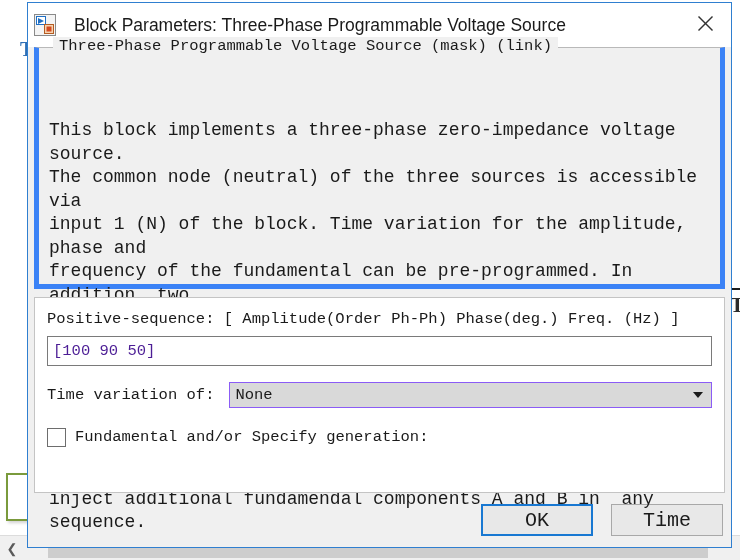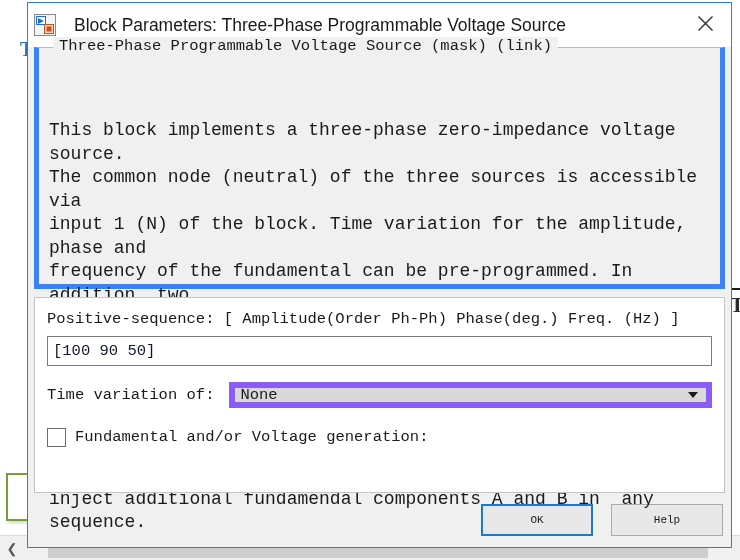--- a/index.html
+++ b/index.html
@@ -231,35 +231,35 @@
   #amp-input {
     display: block;
     width: 100%;
     box-sizing: border-box;
     margin-top: 6px;
     height: 30px;
     border: 1px solid #7a7a7a;
     background: #ffffff;
     font-family: "Liberation Mono", monospace;
     font-size: 15.5px;
-    color: #0f172a;
+    color: #4c1d95;
     padding: 0 5px;
     outline: none;
   }
 
   #timevar-row {
     display: flex;
     align-items: center;
     margin-top: 16px;
   }
   #timevar-label { margin-right: 15px; }
   #timevar-select {
     flex: 1 1 auto;
     height: 26px;
-    border: 6px solid #8b5cf6;
+    border: 1px solid #8b5cf6;
     background: #d9d9d9;
     display: flex;
     align-items: center;
     position: relative;
     box-sizing: border-box;
     cursor: default;
   }
   #timevar-value {
     font-family: "Liberation Mono", monospace;
     font-size: 15.5px;
@@ -301,21 +301,21 @@
     justify-content: flex-end;
     padding-right: 8px;
     gap: 18px;
   }
   .dlg-button {
     width: 112px;
     height: 32px;
     border: 1px solid #a8a8a8;
     background: #e8e8e8;
     font-family: "Liberation Mono", monospace;
-    font-size: 11px;
+    font-size: 20px;
     color: #1a1a1a;
     display: flex;
     align-items: center;
     justify-content: center;
     cursor: default;
     box-sizing: border-box;
   }
   .dlg-button.default {
     border: 2px solid #1878d2;
     background: #e8e8e8;
@@ -395,24 +395,24 @@
       <div id="timevar-row">
         <span id="timevar-label" class="field-label">Time variation of:</span>
         <div id="timevar-select">
           <span id="timevar-value">None</span>
           <span id="timevar-arrow"></span>
         </div>
       </div>
 
       <div id="harmonic-row">
         <div id="harmonic-checkbox"></div>
-        <span class="field-label">Fundamental and/or Voltage generation:</span>
+        <span class="field-label">Fundamental and/or Specify generation:</span>
       </div>
 
     </div>
   </div>
 
   <div id="footer">
     <div class="dlg-button default">OK</div>
-    <div class="dlg-button">Help</div>
+    <div class="dlg-button">Time</div>
   </div>
 
 </div>
 
 </body></html>

